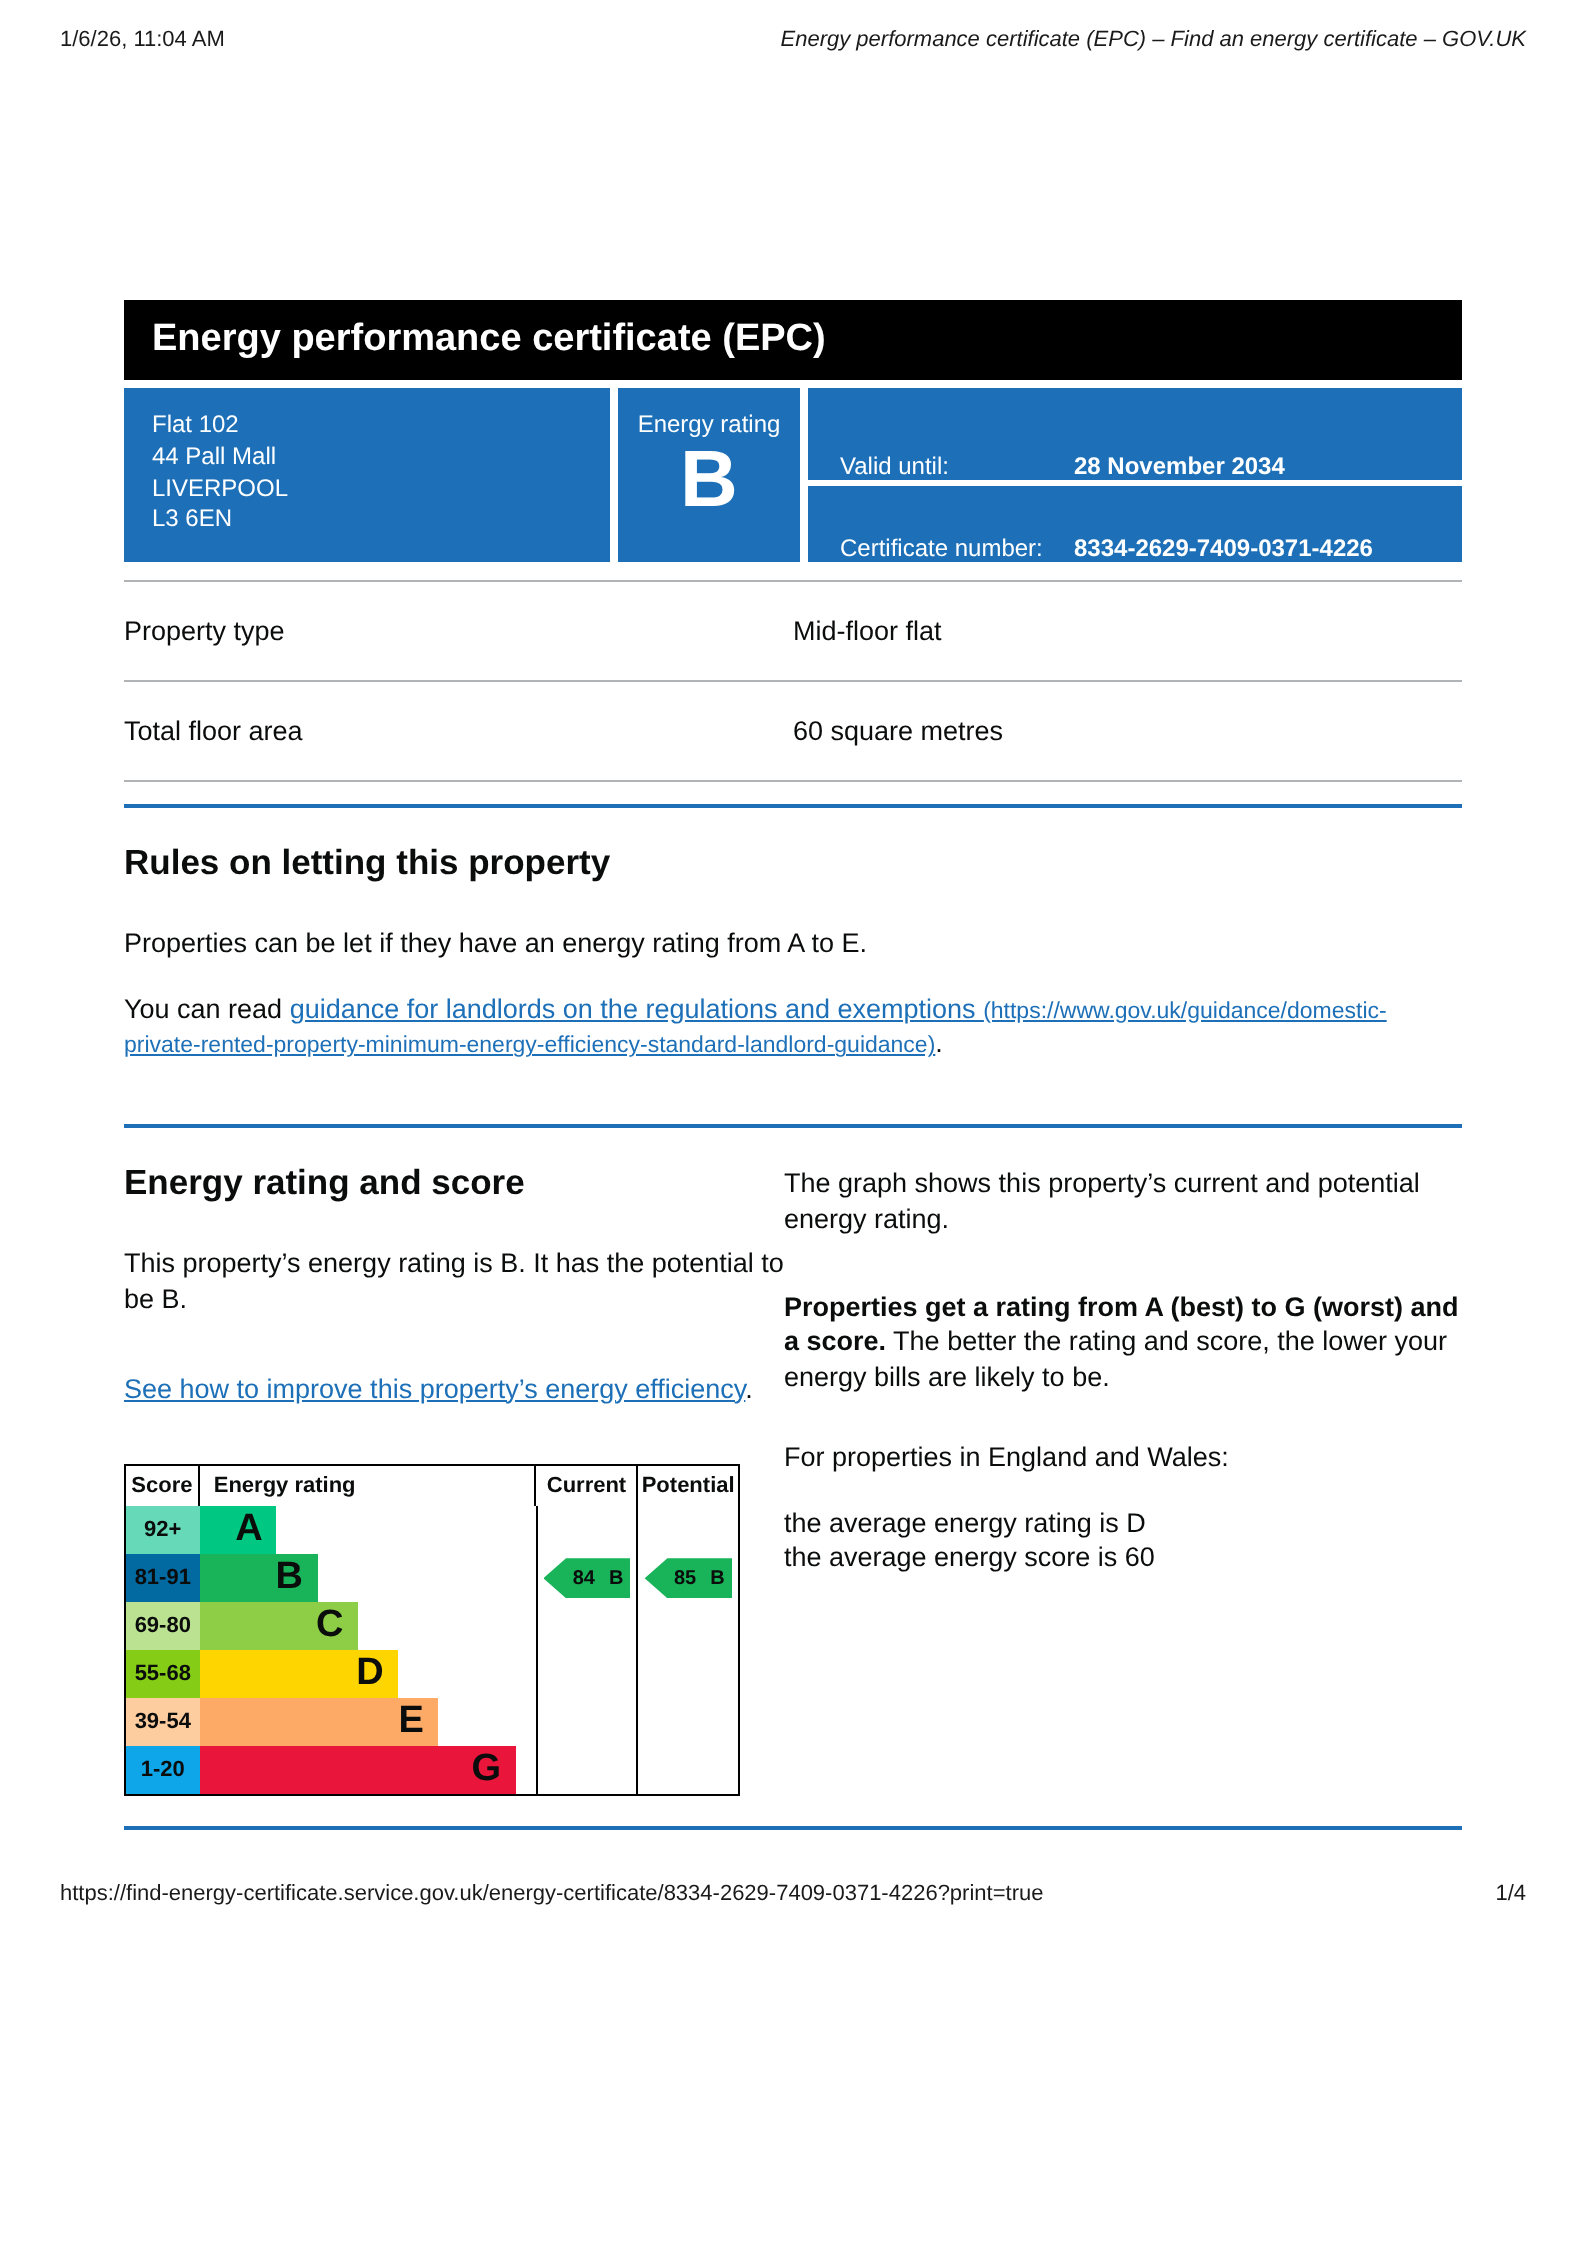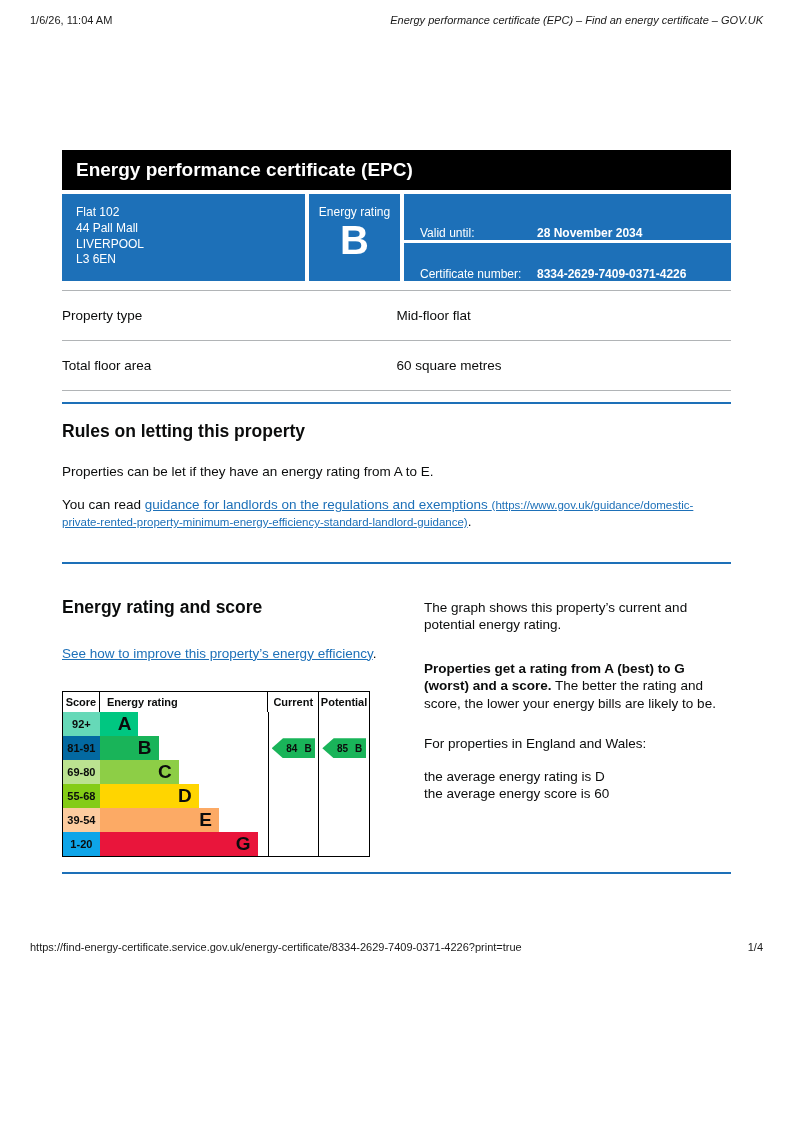--- a/index.html
+++ b/index.html
@@ -44,21 +44,21 @@
   h2 { font-size: 17.5px; margin: 17px 0 0; font-weight: bold; }
   p, .para { font-size: 13.5px; line-height: 1.3; margin: 0; }
   a { color: var(--link, #1d70b8); text-decoration: underline; cursor: pointer; }
   .link-url { font-size: 11.5px; }
 
   .rules .intro { margin-top: 21px; }
   .rules .read { margin-top: 15px; }
   .rules-rule { margin-top: 31px; }
 
   
-  .rating-cols { display: flex; gap: 32px; margin-top: 33px; }
+  .rating-cols { display: flex; margin-top: 17px; }
   .col-left { width: 330px; flex: none; }
   .col-left h2 { margin: 0; }
   .col-left .summary-text { margin-top: 21px; }
   .col-left .improve { margin-top: 27px; }
   .col-right { flex: 1; padding-top: 2px; }
   .col-right .p2 { margin-top: 26px; }
   .col-right .p3 { margin-top: 23px; }
   .col-right .avg { margin-top: 16px; line-height: 1.25; }
 
   
@@ -132,20 +132,21 @@
       <h2>Rules on letting this property</h2>
       <p class="intro">Properties can be let if they have an energy rating from A to E.</p>
       <p class="read"><span>You can read </span><a><span>guidance for landlords on the regulations and exemptions </span><span class="link-url">(https://www.gov.uk/guidance/domestic-private-rented-property-minimum-energy-efficiency-standard-landlord-guidance)</span></a><span>.</span></p>
     </div>
 
     <hr class="section-rule rules-rule">
 
     <div class="rating-cols">
       <div class="col-left">
         <h2>Energy rating and score</h2>
+        <p class="summary-text">This property’s energy rating is B. It has the potential to be B.</p>
         <p class="improve"><a>See how to improve this property’s energy efficiency</a><span>.</span></p>
 
         <div class="chart">
           <div class="chart-header">
             <div class="ch-score">Score</div>
             <div class="ch-rating">Energy rating</div>
             <div class="ch-cp">Current</div>
             <div class="ch-cp">Potential</div>
           </div>
 

